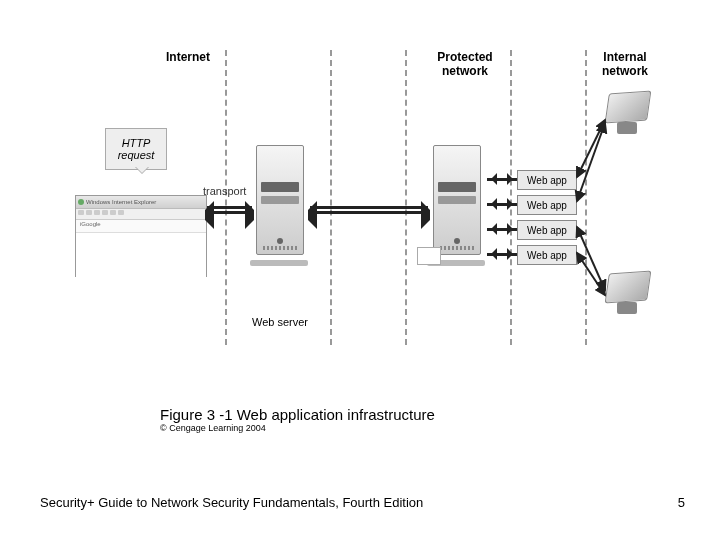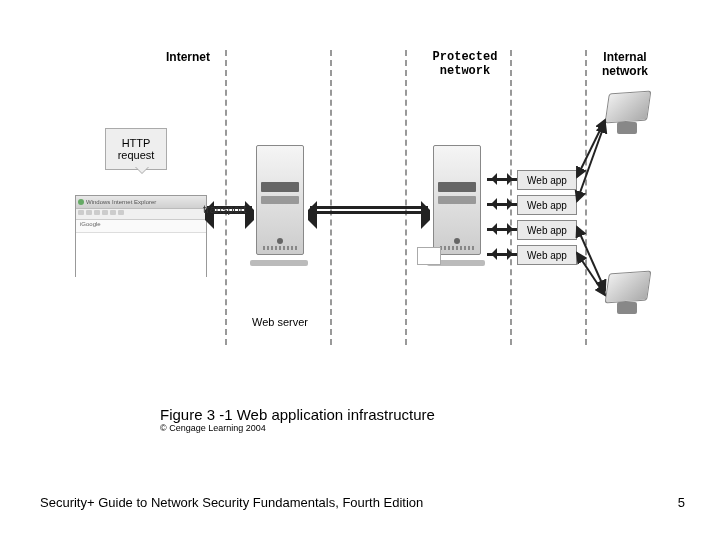--- a/index.html
+++ b/index.html
@@ -223,33 +223,33 @@
     right:35px; bottom:30px;
     font-size:13px;
   }
 </style>
 </head>
 <body>
 
 <div class="diagram">
 
   <div class="zone-label" style="left:50px; top:0;padding-left:41px;">Internet</div>
-  <div class="zone-label" style="left:355px; top:0; width:70px; white-space:pre-line;font-family:Liberation Mono, monospace;">Protected
+  <div class="zone-label" style="left:355px; top:0; width:70px; white-space:pre-line;">Protected
 network</div>
   <div class="zone-label" style="left:520px; top:0; width:60px; white-space:pre-line;">Internal
 network</div>
 
   <div class="divider" style="left:150px;"></div>
   <div class="divider" style="left:255px;"></div>
   <div class="divider" style="left:330px;"></div>
   <div class="divider" style="left:435px;"></div>
   <div class="divider" style="left:510px;"></div>
 
   <div class="callout">
-    <span style="white-space:pre-line;">HTTP
+    <span style="white-space:pre-line;font-style:italic;">HTTP
 request</span>
   </div>
 
   <div class="browser">
     <div class="titlebar">
         <span class="g"></span>
         <span>Windows Internet Explorer</span>
       </div>
     <div class="toolbar">
         <span></span>
@@ -304,21 +304,21 @@
     </div>
   <div class="appbox" style="left:442px; top:195px;">
       <span>Web app</span>
     </div>
 
   <div class="arrow double" style="left:132px; top:160px; width:45px;">
     <div class="shaft double"></div>
       <div class="head-l"></div>
       <div class="head-r"></div>
   </div>
-  <div class="transport-label" style="left:128px; top:153px;">transport</div>
+  <div class="transport-label" style="left:128px; top:135px;">transport</div>
 
   <div class="arrow double" style="left:235px; top:160px; width:118px;">
     <div class="shaft double"></div>
       <div class="head-l"></div>
       <div class="head-r"></div>
   </div>
 
   <div class="arrow" style="left:412px; top:129px; width:30px;">
       <div class="shaft"></div>
       <div class="head-l"></div>

